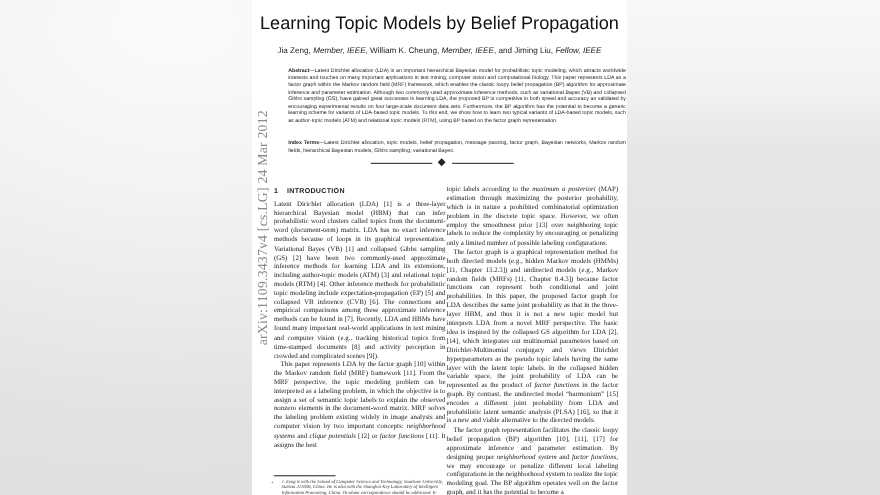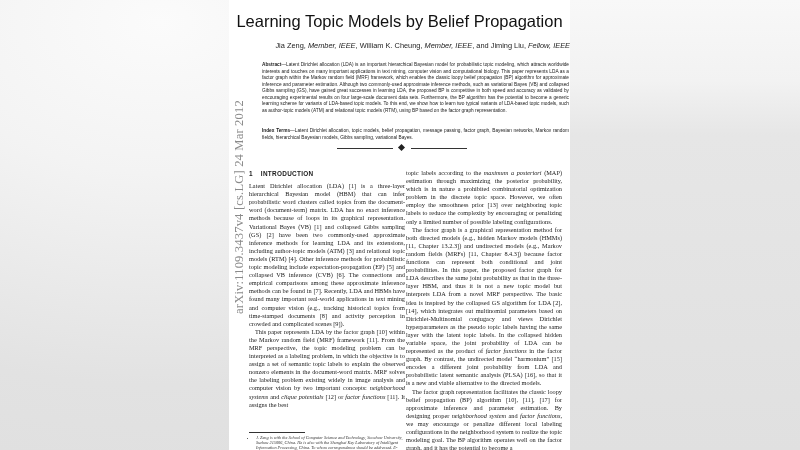--- a/index.html
+++ b/index.html
@@ -20,21 +20,21 @@
     position: absolute; left: -120px; top: 200px; width: 260px; height: 14px;
     transform: rotate(-90deg); transform-origin: center;
     font-family: "Liberation Serif", serif; font-size: 12.5px; color: #8a8a8a;
     white-space: nowrap; letter-spacing: 0.2px; text-align: center;
   }
   .title {
     position: absolute; left: 0; top: 12px; width: 341px; text-align: center;
     font-family: "Liberation Sans", sans-serif; font-size: 16.5px; color: #111;
   }
   .authors {
-    position: absolute; left: 0; top: 41px; width: 341px; text-align: right;
+    position: absolute; left: 0; top: 41px; width: 341px; text-align: center;
     font-family: "Liberation Sans", sans-serif; font-size: 7.4px; color: #222;
   }
   .authors i { font-style: italic; }
   .abstract {
     position: absolute; left: 33px; top: 62px; width: 307px;
     font-family: "Liberation Sans", sans-serif; font-size: 4.75px; line-height: 6.5px;
     text-align: justify; color: #222;
   }
   .abstract b, .index b { font-weight: bold; }
   .index {

